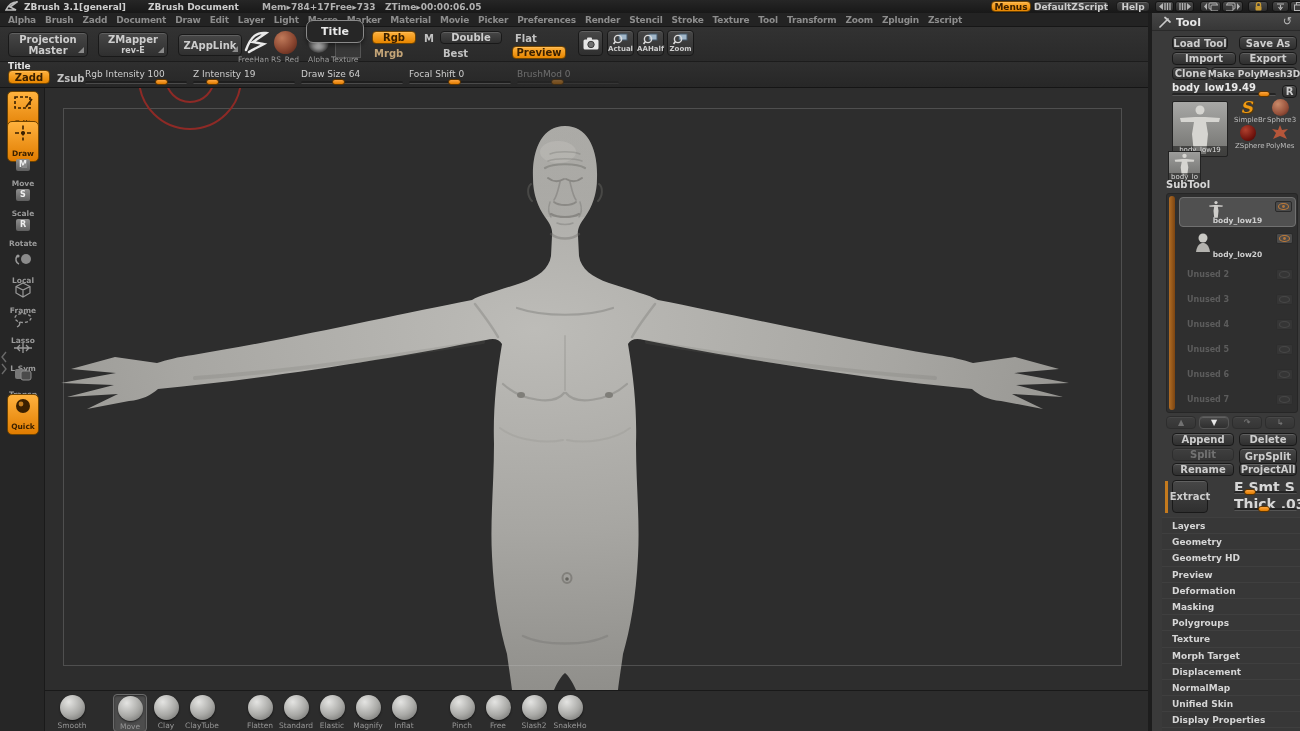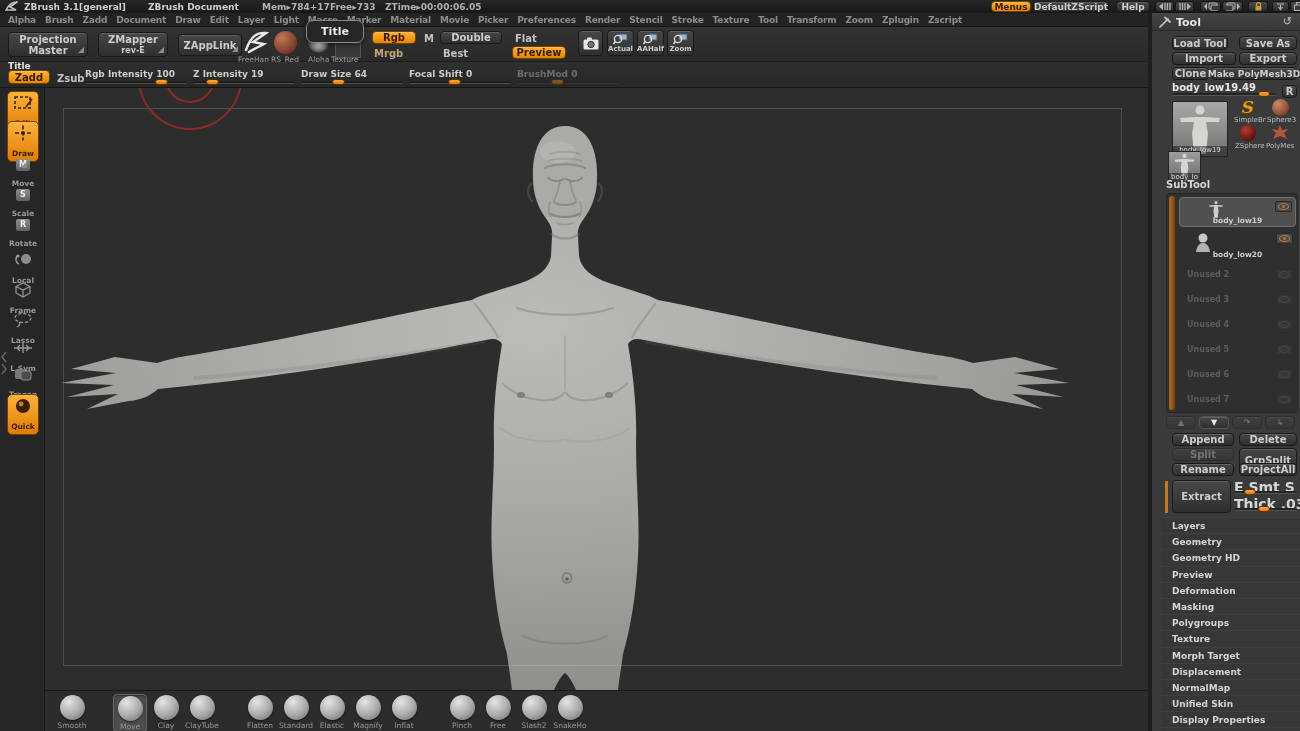--- a/index.html
+++ b/index.html
@@ -29,21 +29,21 @@
 #shelf{position:absolute;left:0;top:27px;width:1148px;height:35px;background:linear-gradient(#323232,#2a2a2a);border-bottom:1px solid #1c1c1c}
 .icon-label{position:absolute;font-size:7.5px;color:#9b9b9b;white-space:nowrap}
 .matball{position:absolute;border-radius:50%}
 #tooltip{position:absolute;left:306px;top:20px;width:58px;height:23px;background:#262626;border:1px solid #8a8a8a;
   border-radius:7px;display:flex;align-items:center;justify-content:center;font-size:11px;font-weight:bold;color:#e9e9e9;z-index:30;box-shadow:0 2px 5px rgba(0,0,0,.5)}
 
 #moderow{position:absolute;left:0;top:62px;width:1148px;height:26px;background:linear-gradient(#2f2f2f,#272727);border-bottom:1px solid #151515}
 #mode-sliders{position:absolute;left:85px;top:2px;display:flex}
 .msl{position:relative;width:104px;margin-right:4px;height:20px}
 .msl.dim{opacity:.4}
-.msl-label{position:absolute;left:0;top:1px;font-size:9px;font-weight:bold;color:#cdcdcd;white-space:nowrap}
+.msl-label{position:absolute;left:0;top:1px;font-size:9px;font-weight:normal;color:#cdcdcd;white-space:nowrap}
 .msl-track{position:absolute;left:0;right:2px;top:13px;height:3px;background:#1e1e1e;border-bottom:1px solid #4a4a4a;border-radius:2px}
 .msl-handle{position:absolute;top:-2px;width:13px;height:6px;border-radius:3px;background:linear-gradient(#ffa640,#e07c00);border:1px solid #5e3500}
 
 #rail{position:absolute;left:0;top:88px;width:45px;height:643px;background:#262626;border-right:1px solid #1a1a1a}
 .rail-item{position:absolute;left:7px;width:32px;text-align:center;cursor:pointer}
 .rail-item .ric{display:block;margin:0 auto;width:20px;height:16px}
 .rail-item .rlabel{font-size:7.5px;color:#9a9a9a;font-weight:bold}
 .rail-item.active{background:linear-gradient(#ffb23e,#e07c00);border:1px solid #6e4300;border-radius:5px;padding:3px 0 1px}
 .rail-item.active .rlabel{color:#3a2000}
 .badge{display:inline-block;width:14px;height:12px;background:linear-gradient(#8e8e8e,#5f5f5f);border-radius:2px;
@@ -629,26 +629,26 @@
           <span>↷</span>
         </div>
       <div class="btn dim arrowbtn" style="left:99px">
           <span>↳</span>
         </div>
     </div>
 
     <div class="btn" style="left:20px;top:420px;width:62px;height:13px">Append</div>
     <div class="btn" style="left:87px;top:420px;width:58px;height:13px">Delete</div>
     <div class="btn dim" style="left:20px;top:435px;width:62px;height:13px">Split</div>
-    <div class="btn" style="left:87px;top:435px;width:58px;height:24px">GrpSplit</div>
+    <div class="btn" style="left:87px;top:435px;width:58px;height:17px">GrpSplit</div>
     <div class="btn" style="left:20px;top:450px;width:62px;height:13px">Rename</div>
     <div class="btn" style="left:87px;top:450px;width:58px;height:13px">ProjectAll</div>
 
     <div class="abs" style="left:13px;top:468px;width:3px;height:32px;background:#c47a1e"></div>
-    <div class="btn" style="left:20px;top:467px;width:59px;height:33px">Extract</div>
+    <div class="btn" style="left:20px;top:467px;width:36px;height:33px">Extract</div>
     <span class="p-label" style="left:82px;top:466px">E Smt S Smt</span>
     <div class="p-slider-track" style="left:82px;top:478px;width:63px">
       <div class="p-handle" style="left:calc(25% - 6px)"></div>
     </div>
     <span class="p-label" style="left:82px;top:483px">Thick .03</span>
     <div class="p-slider-track" style="left:82px;top:495px;width:63px">
       <div class="p-handle" style="left:calc(48% - 6px)"></div>
     </div>
 
     <div class="abs" style="left:10px;top:504px;width:140px">

